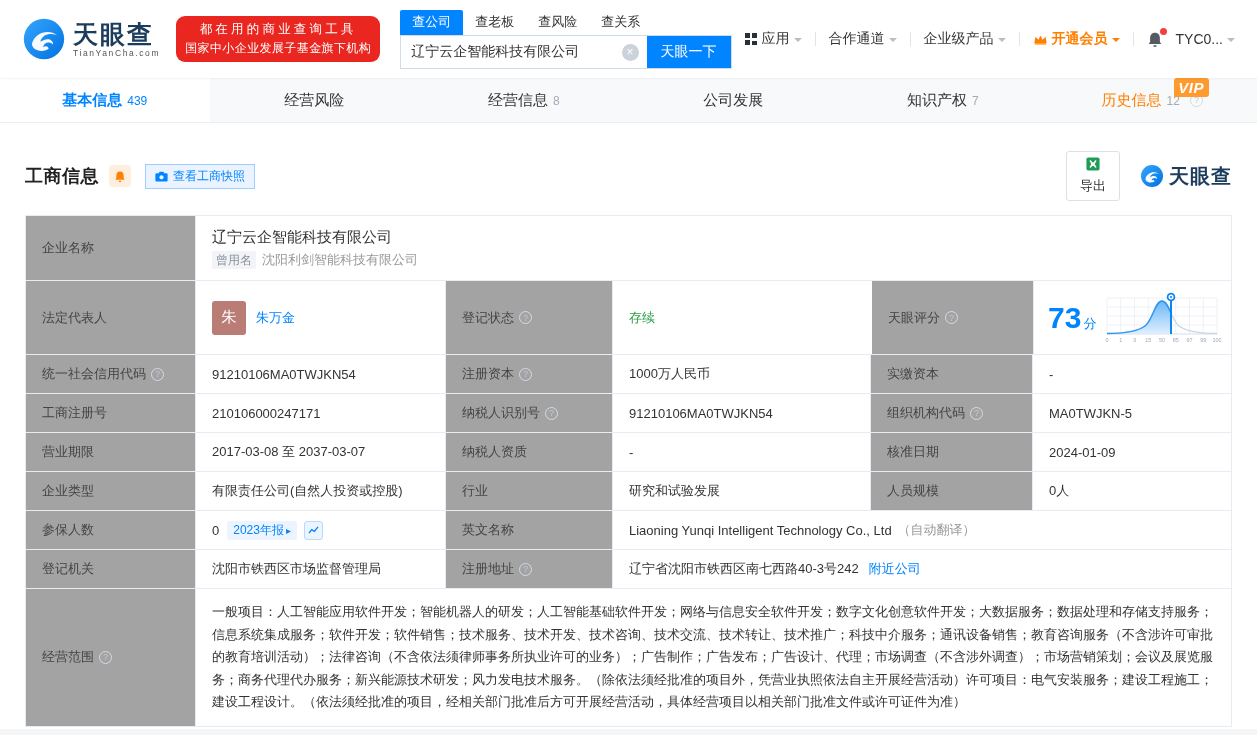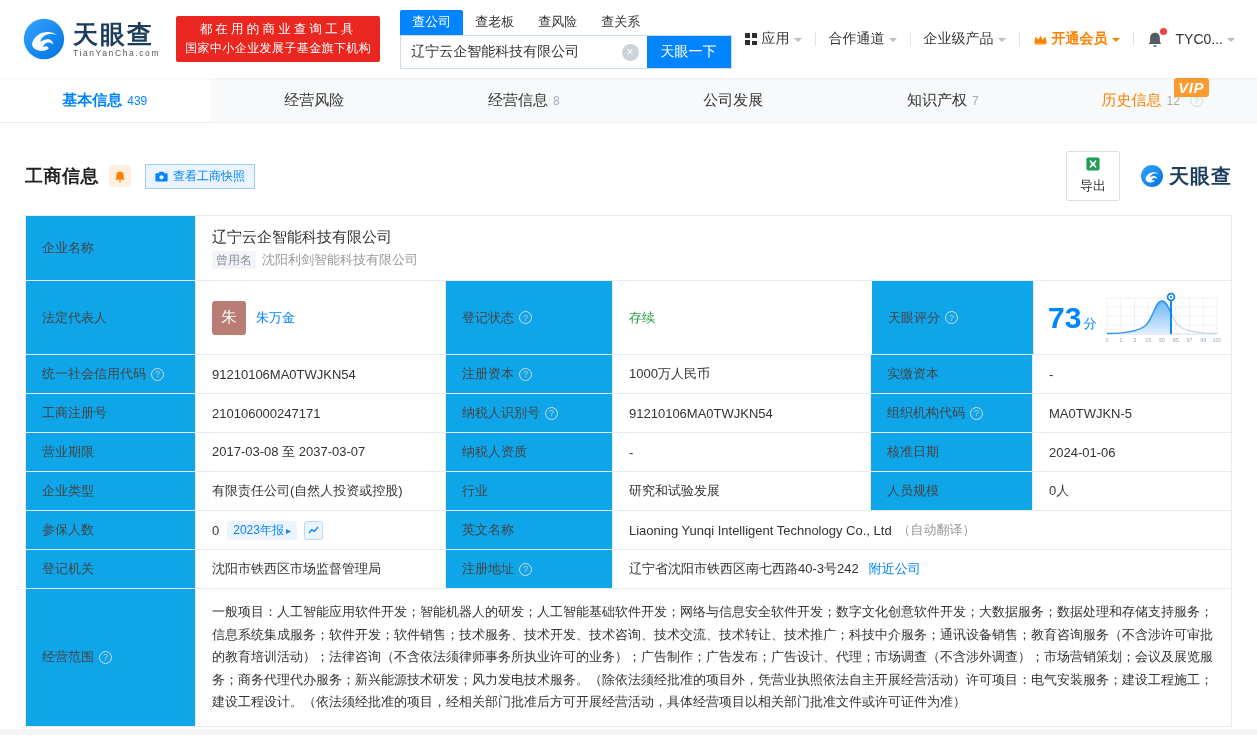--- a/index.html
+++ b/index.html
@@ -9,21 +9,21 @@
     font-family:"Liberation Sans","DejaVu Sans",sans-serif;
     color:#333; font-size:13px;
   }
   a { text-decoration:none; }
 
   
   .topbar{height:78px;display:flex;align-items:center;padding:0 22px;gap:12px;background:#fff;box-shadow:0 1px 2px rgba(0,0,0,.05);position:relative;z-index:5;}
   .logo{display:flex;align-items:center;gap:7px;cursor:pointer;}
   .logo-cn{font-size:25px;font-weight:bold;color:#1b3c5c;letter-spacing:2px;line-height:26px;}
   .logo-en{font-size:8.5px;color:#555;letter-spacing:1.6px;margin-top:1px;}
-  .promo{background:#e9261f;color:#fff;padding:4px 9px;border-radius:2px;text-align:center;margin-left:4px;}
+  .promo{background:#e9261f;color:#fff;padding:4px 9px;border-radius:9px;text-align:center;margin-left:4px;}
   .promo-l1{font-size:12.5px;letter-spacing:3.2px;line-height:19px;white-space:nowrap;}
   .promo-l2{font-size:12px;letter-spacing:.4px;line-height:19px;white-space:nowrap;}
   .search-block{width:400px;margin-left:8px;}
   .search-tabs{display:flex;align-items:flex-end;height:25px;}
   .stab{font-size:13px;color:#333;padding:3px 12px 4px;cursor:pointer;white-space:nowrap;}
   .stab.active{background:#0084ff;color:#fff;border-radius:2px 2px 0 0;}
   .search-row{display:flex;height:34px;border:1px solid #cfdcea;position:relative;}
   .search-input{flex:1;border:none;outline:none;padding:0 30px 0 10px;font-size:14px;color:#333;font-family:inherit;}
   .clear-btn{position:absolute;right:92px;top:8px;width:17px;height:17px;border-radius:50%;background:#ccd2da;color:#fff;font-size:12px;line-height:16px;text-align:center;cursor:pointer;}
   .clear-btn::before{content:"\00d7";}
@@ -60,21 +60,21 @@
   .export-btn{display:flex;align-items:center;gap:6px;background:#fff;border:1px solid #dcdfe6;border-radius:3px;font-size:13px;color:#333;padding:5px 13px;cursor:pointer;font-family:inherit;flex-direction:column;}
   .wm-logo{display:flex;align-items:center;gap:5px;margin-left:20px;}
   .wm-cn{font-size:20px;font-weight:bold;color:#1b3c5c;letter-spacing:1px;}
 
   
   .biz-table{margin:0 25px;border:1px solid #e6ecf2;}
   .tr{display:flex;border-bottom:1px solid #e6ecf2;}
   .tr:last-child{border-bottom:none;}
   .td{padding:0 16px;display:flex;align-items:center;border-right:1px solid #e6ecf2;font-size:13px;color:#333;min-height:100%;}
   .tr .td:last-child{border-right:none;}
-  .lab{background:#0ea5e9;color:#444;}
+  .lab{background:#a3a3a3;color:#444;}
   .w1{width:170px;flex:none;}
   .w2{width:250px;flex:none;}
   .w3{width:167px;flex:none;}
   .w4{width:258px;flex:none;}
   .w5{width:162px;flex:none;}
   .w6{flex:1;}
   .h65{height:65px;} .h74{height:74px;} .h39{height:39px;}
   .subcol{width:426px;flex:none;display:flex;flex-direction:column;}
   .subrow{flex:1;display:flex;border-bottom:1px solid #e6ecf2;}
   .subrow:last-child{border-bottom:none;}
@@ -362,21 +362,21 @@
     </div>
     <div class="td w6">MA0TWJKN-5</div>
   </div>
 
   <div class="tr h39">
     <div class="td lab w1">营业期限</div>
     <div class="td w2">2017-03-08 至 2037-03-07</div>
     <div class="td lab w3">纳税人资质</div>
     <div class="td w4">-</div>
     <div class="td lab w5">核准日期</div>
-    <div class="td w6">2024-01-06</div>
+    <div class="td w6">2024-01-09</div>
   </div>
 
   <div class="tr h39">
     <div class="td lab w1">企业类型</div>
     <div class="td w2">有限责任公司(自然人投资或控股)</div>
     <div class="td lab w3">行业</div>
     <div class="td w4">研究和试验发展</div>
     <div class="td lab w5">人员规模</div>
     <div class="td w6">0人</div>
   </div>

